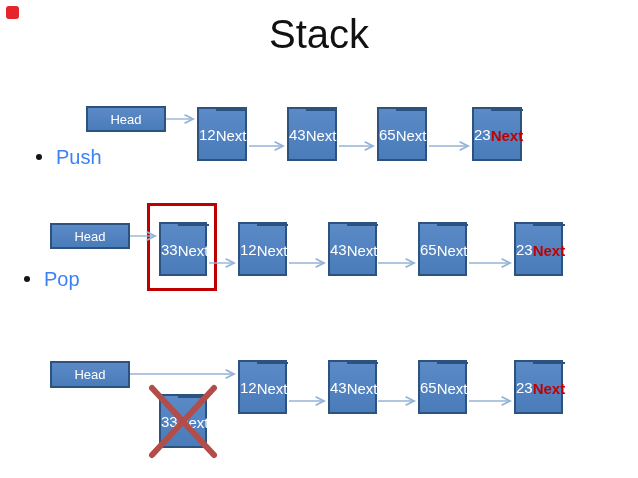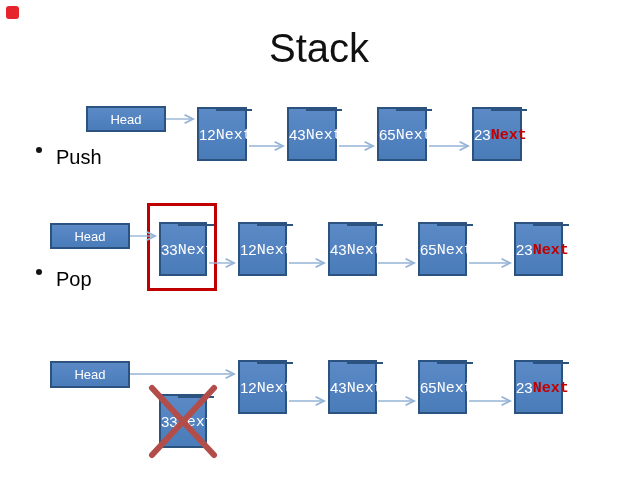--- a/index.html
+++ b/index.html
@@ -5,45 +5,45 @@
   html,body{margin:0;padding:0;background:#ffffff;}
   .slide{
     position:relative;width:638px;height:478px;background:#ffffff;overflow:hidden;
     font-family:"Liberation Sans",sans-serif;
   }
   .corner-dot{
     position:absolute;left:6px;top:6px;width:13px;height:13px;
     background:#e5242b;border-radius:3px;
   }
   .title{
-    position:absolute;left:0;right:0;top:26px;margin:0;
+    position:absolute;left:0;right:0;top:12px;margin:0;
     text-align:center;font-size:40px;font-weight:400;color:#111111;
     letter-spacing:0px;
   }
-  .bullet{position:absolute;display:flex;align-items:flex-start;color:#000000;}
+  .bullet{position:absolute;display:flex;align-items:center;color:#3b82f6;}
   .bullet .dot{width:6px;height:6px;background:#141414;border-radius:50%;margin-right:14px;}
   .bullet .lbl{font-size:20px;line-height:1;}
   .headbox{
     position:absolute;box-sizing:border-box;
     background:linear-gradient(#5b8ac6,#4a7cba);
     border:2px solid #2c5380;
     display:flex;align-items:center;justify-content:center;
     color:#ffffff;font-size:13px;
   }
   .node{
     position:absolute;box-sizing:border-box;width:50px;height:54px;
     background:linear-gradient(#5b8ac6,#4a7cba);
     border:2px solid #2c5380;
     display:flex;
   }
   .cell{
     flex:1;display:flex;align-items:center;justify-content:center;
     color:#ffffff;font-size:15px;line-height:1;
   }
-  .cell.next{border-top:2px solid #2c5380;font-family:Liberation Mono, monospace;}
+  .cell.next{border-top:2px solid #2c5380;}
   .cell.red{color:#c00000;font-weight:700;}
   .hl-rect{
     position:absolute;box-sizing:border-box;
     border:3px solid #c00000;background:transparent;
   }
   .overlay{
     position:absolute;left:0;top:0;pointer-events:none;z-index:5;
   }
   .connector{stroke:#95b3d7;stroke-width:1.4;fill:none;}
   .cross{stroke:#b34d49;stroke-width:6;stroke-linecap:round;fill:none;}
@@ -54,21 +54,21 @@
 <div class="slide">
 
   <div class="corner-dot"></div>
 
   <h1 class="title">Stack</h1>
 
   <div class="bullet" style="left:36px;top:147px;">
     <span class="dot"></span>
     <span class="lbl">Push</span>
   </div>
-  <div class="bullet" style="left:36px;top:269px;">
+  <div class="bullet" style="left:24px;top:269px;">
     <span class="dot"></span>
     <span class="lbl">Pop</span>
   </div>
 
   <div class="headbox" style="left:86px;top:106px;width:80px;height:26px;">
     <span>Head</span>
   </div>
   <div class="node" style="left:197px;top:107px;">
     <div class="cell">12</div>
     <div class="cell next">Next</div>

